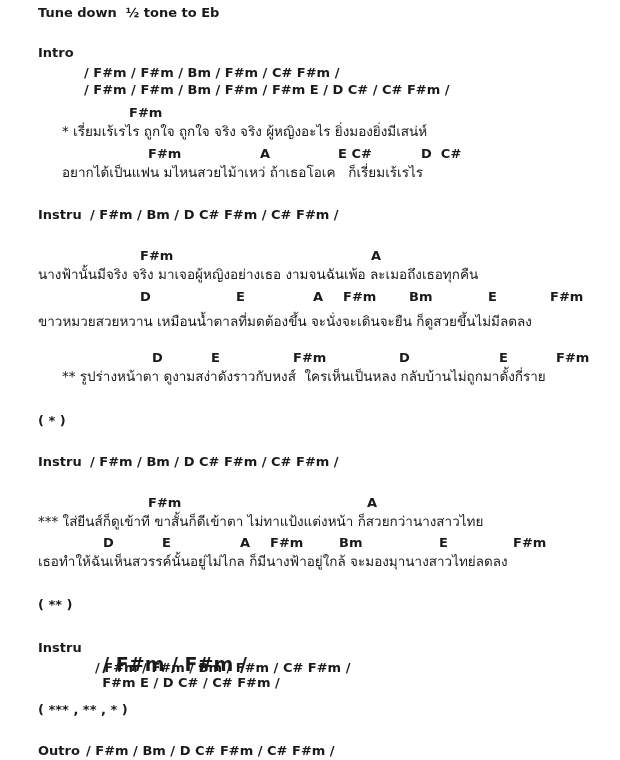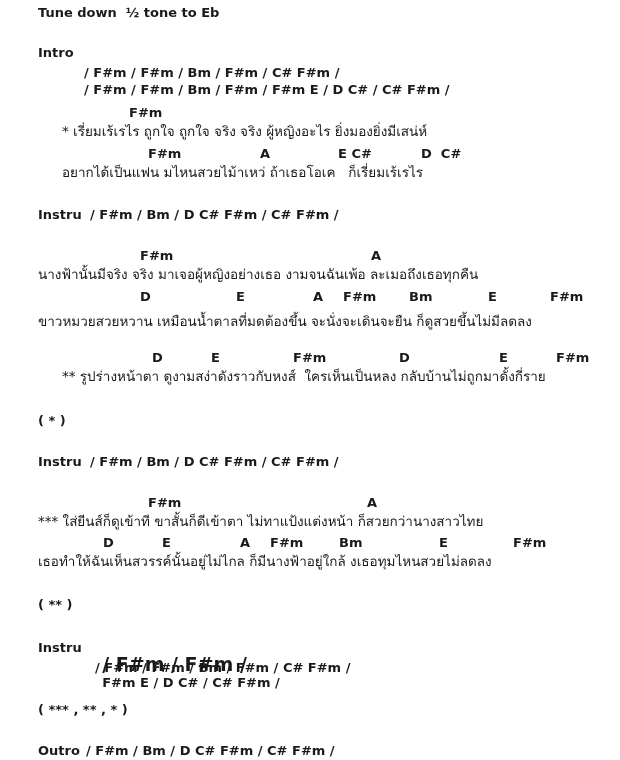--- a/index.html
+++ b/index.html
@@ -107,21 +107,21 @@
 <div class="line lyric" style="left:38px; top:515px;">*** ใส่ยีนส์ก็ดูเข้าที ขาสั้นก็ดีเข้าตา ไม่ทาแป้งแต่งหน้า ก็สวยกว่านางสาวไทย</div>
 <div>
   <span class="chord" style="left:103px; top:536px;">D</span>
   <span class="chord" style="left:162px; top:536px;">E</span>
   <span class="chord" style="left:240px; top:536px;">A</span>
   <span class="chord" style="left:270px; top:536px;">F#m</span>
   <span class="chord" style="left:339px; top:536px;">Bm</span>
   <span class="chord" style="left:439px; top:536px;">E</span>
   <span class="chord" style="left:513px; top:536px;">F#m</span>
 </div>
-<div class="line lyric" style="left:38px; top:555px;">เธอทำให้ฉันเห็นสวรรค์นั้นอยู่ไม่ไกล ก็มีนางฟ้าอยู่ใกล้ งเธอทุมไหนสวยไม่ลดลง</div>
+<div class="line lyric" style="left:38px; top:555px;">เธอทำให้ฉันเห็นสวรรค์นั้นอยู่ไม่ไกล ก็มีนางฟ้าอยู่ใกล้ จะมองมุานางสาวไทย่ลดลง</div>
 
 <div class="line bold" style="left:38px; top:598px;">( ** )</div>
 
 <div class="line bold" style="left:38px; top:641px;">Instru</div>
 <div class="line" style="left:92px; top:639px;">
   <span class="bold-lg">/ F#m / F#m /</span>
   <span class="bold">F#m E / D C# / C# F#m /</span>
 </div>
 <div class="line bold" style="left:95px; top:661px;">/ F#m / F#m / Bm / F#m / C# F#m /</div>
 

